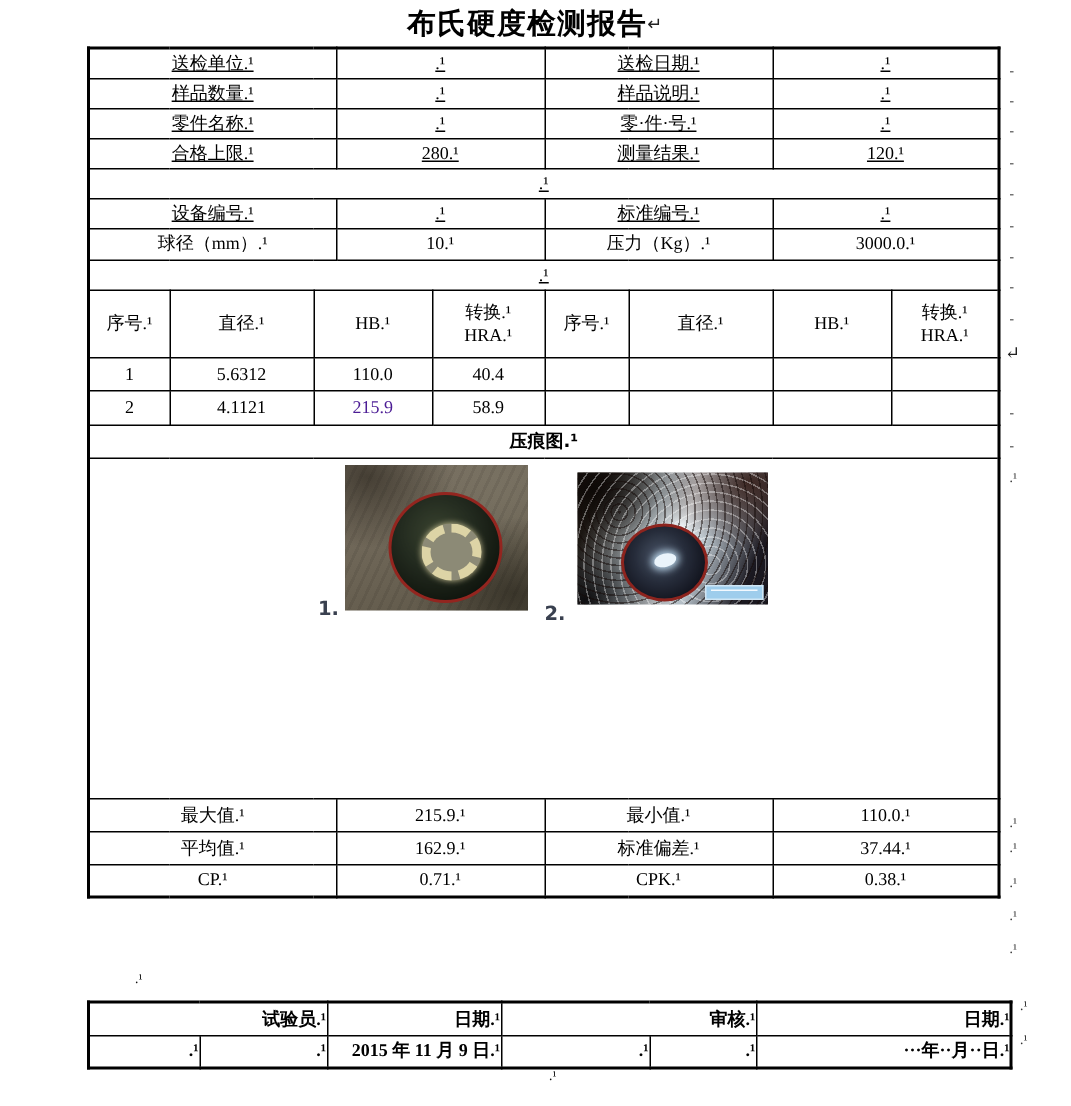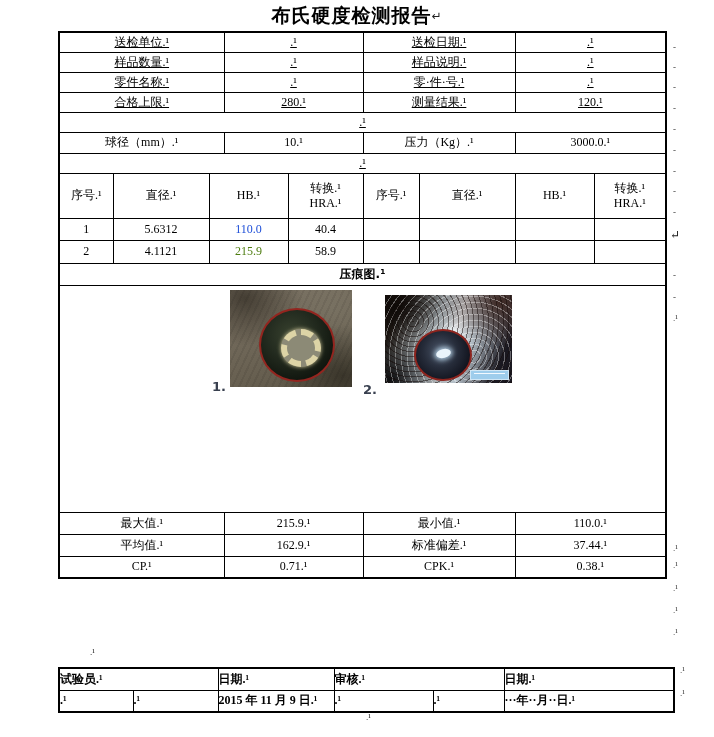--- a/index.html
+++ b/index.html
@@ -57,21 +57,21 @@
   .p2-glare{position:absolute;left:20px;top:18px;width:15px;height:9px;border-radius:50%;
     background:#eaf4fb;box-shadow:0 0 5px 2px rgba(195,225,245,.85);transform:rotate(-14deg);}
   .p2-scale{position:absolute;right:3px;bottom:3px;width:37px;height:8px;background:#9ecdec;
     border:1px solid #cfe6f5;}
   .p2-scale i{display:block;margin:2px 3px 0 3px;height:1px;background:#f2f9ff;}
 
   .img-label{position:absolute;font-size:13px;font-weight:bold;color:#39404f;
              font-family:"DejaVu Sans","Liberation Sans",sans-serif;}
 
   #sig-table{left:58px;top:667px;width:615px;border:2.5px solid #000;font-weight:bold;}
-  #sig-table td{border:1.5px solid #000;text-align:left;vertical-align:middle;
+  #sig-table td{border:1.5px solid #000;text-align:right;vertical-align:middle;
                 font-size:12px;padding:0;overflow:hidden;}
 
   .pdot{position:absolute;font-size:9px;color:#111;}
   .mm{position:absolute;left:673px;font-size:9px;color:#333;}
   .mm.ret{font-size:12px;color:#222;left:670px;}
 </style>
 </head>
 <body>
 
 <div id="page">
@@ -115,20 +115,26 @@
         <td colspan="3">合格上限.¹</td>
         <td colspan="2">280.¹</td>
         <td colspan="2">测量结果.¹</td>
         <td colspan="2">120.¹</td>
       </tr>
 
       <tr class="h20 spacer">
         <td colspan="9">.¹</td>
       </tr>
 
+      <tr class="h20">
+        <td colspan="3">设备编号.¹</td>
+        <td colspan="2">.¹</td>
+        <td colspan="2">标准编号.¹</td>
+        <td colspan="2">.¹</td>
+      </tr>
       <tr class="h21">
         <td colspan="3">球径（mm）.¹</td>
         <td colspan="2">10.¹</td>
         <td colspan="2">压力（Kg）.¹</td>
         <td colspan="2">3000.0.¹</td>
       </tr>
 
       <tr class="h20 spacer">
         <td colspan="9">.¹</td>
       </tr>
@@ -142,31 +148,31 @@
 HRA.¹</td>
         <td>序号.¹</td>
         <td>直径.¹</td>
         <td>HB.¹</td>
         <td>转换.¹
 HRA.¹</td>
       </tr>
       <tr class="h22 mnum">
         <td>1</td>
         <td>5.6312</td>
-        <td colspan="2" class="hb-red" style="color: #1d4ed8;">110.0</td>
+        <td colspan="2" class="hb-red" style="color: #000000;">110.0</td>
         <td>40.4</td>
         <td></td>
         <td></td>
         <td></td>
         <td></td>
       </tr>
       <tr class="h23 mnum">
         <td>2</td>
         <td>4.1121</td>
-        <td colspan="2" class="hb-red" style="color: #4d7c0f;">215.9</td>
+        <td colspan="2" class="hb-red" style="color: #4c1d95;">215.9</td>
         <td>58.9</td>
         <td></td>
         <td></td>
         <td></td>
         <td></td>
       </tr>
 
       <tr class="h22 sect">
         <td colspan="9">压痕图.¹</td>
       </tr>

